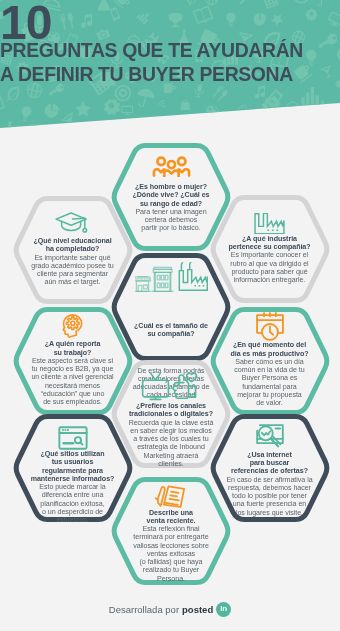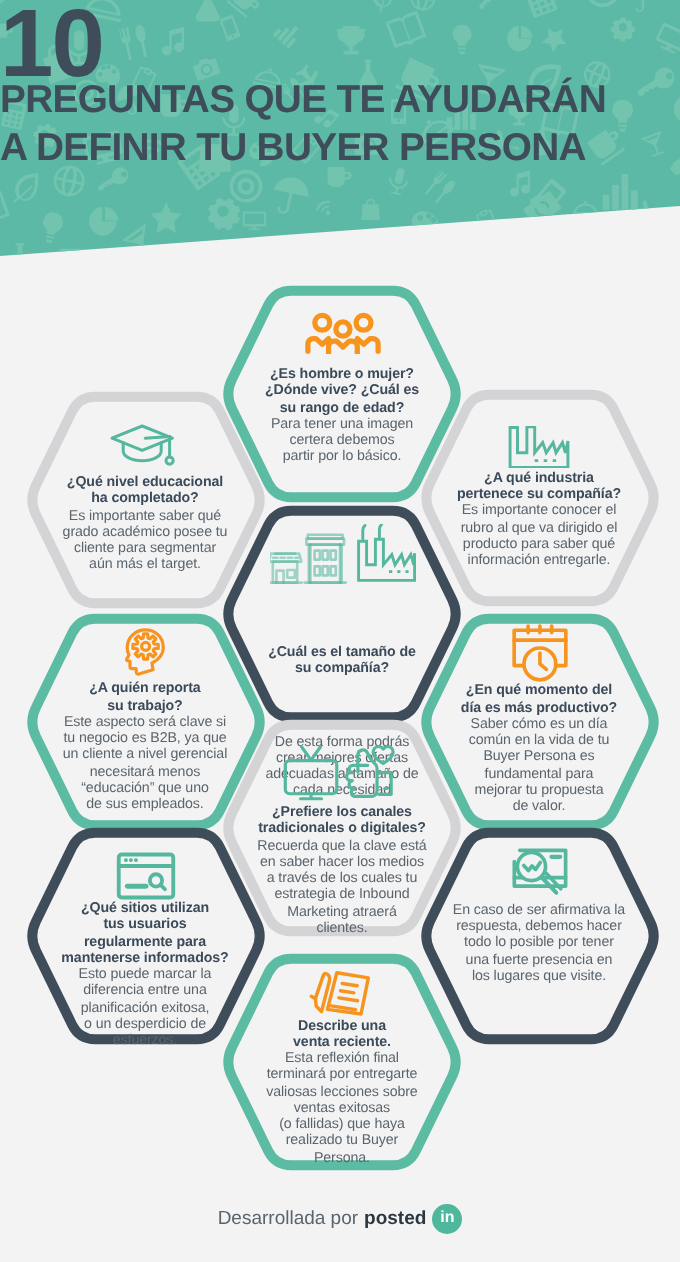--- a/index.html
+++ b/index.html
@@ -663,21 +663,21 @@
   <path d="M54.2 1.3a2.9 2.9 0 0 0-2.4 1.3 2.9 2.9 0 0 0-2.5-1.3 2.8 2.8 0 0 0-2.7 2.9c0 2.9 3.7 4.9 5.2 5.8 1.4-.9 5.1-2.9 5.1-5.8a2.8 2.8 0 0 0-2.7-2.9Z"></path>
  </g>
             </svg>
           </div>
     <div class="ttl">
             <div>¿Prefiere los canales</div>
             <div>tradicionales o digitales?</div>
           </div>
     <div class="bdy">
             <div>Recuerda que la clave está</div>
-            <div>en saber hacer los medios</div>
+            <div>en saber elegir los medios</div>
             <div>a través de los cuales tu</div>
             <div>estrategia de Inbound</div>
             <div>Marketing atraerá</div>
             <div>clientes.</div>
           </div>
   </div>
 </div>
 <div class="hex" style="left:11.5px;top:414.0px;width:122px;height:108px;">
   <svg width="122" height="108" viewBox="0 0 122 108">
     <path class="hexpath" d="M24.09 9.59Q27.60 2.40 35.60 2.40L86.40 2.40Q94.40 2.40 97.91 9.59L116.09 46.81Q119.60 54.00 116.09 61.19L97.91 98.41Q94.40 105.60 86.40 105.60L35.60 105.60Q27.60 105.60 24.09 98.41L5.91 61.19Q2.40 54.00 5.91 46.81Z" fill="none" stroke-width="5" stroke-linejoin="round" stroke="#3f4c5a"></path>
@@ -722,20 +722,25 @@
   <path d="M2.2 15.4h26.6"></path>
   <path d="M21.5 4.6h4.5" stroke-width="2.2"></path>
   <circle cx="11.1" cy="9.6" r="7.3" fill="#f3f3f3"></circle>
   <path d="M7.1 9.1l2.4 2.6 1.9-2.4 1.8 1.8 2.5-3.6"></path>
   <path d="M16.3 15.1 24 23.2"></path>
   <path d="M16.3 15.1 24 23.2" stroke-width="1.9"></path>
   <path d="M18.6 13 26.3 21.1"></path>
  </g>
             </svg>
           </div>
+    <div class="ttl">
+            <div>¿Usa internet</div>
+            <div>para buscar</div>
+            <div>referencias de ofertas?</div>
+          </div>
     <div class="bdy">
             <div>En caso de ser afirmativa la</div>
             <div>respuesta, debemos hacer</div>
             <div>todo lo posible por tener</div>
             <div>una fuerte presencia en</div>
             <div>los lugares que visite.</div>
           </div>
   </div>
 </div>
 <div class="hex" style="left:110.0px;top:476.5px;width:122px;height:108px;">

